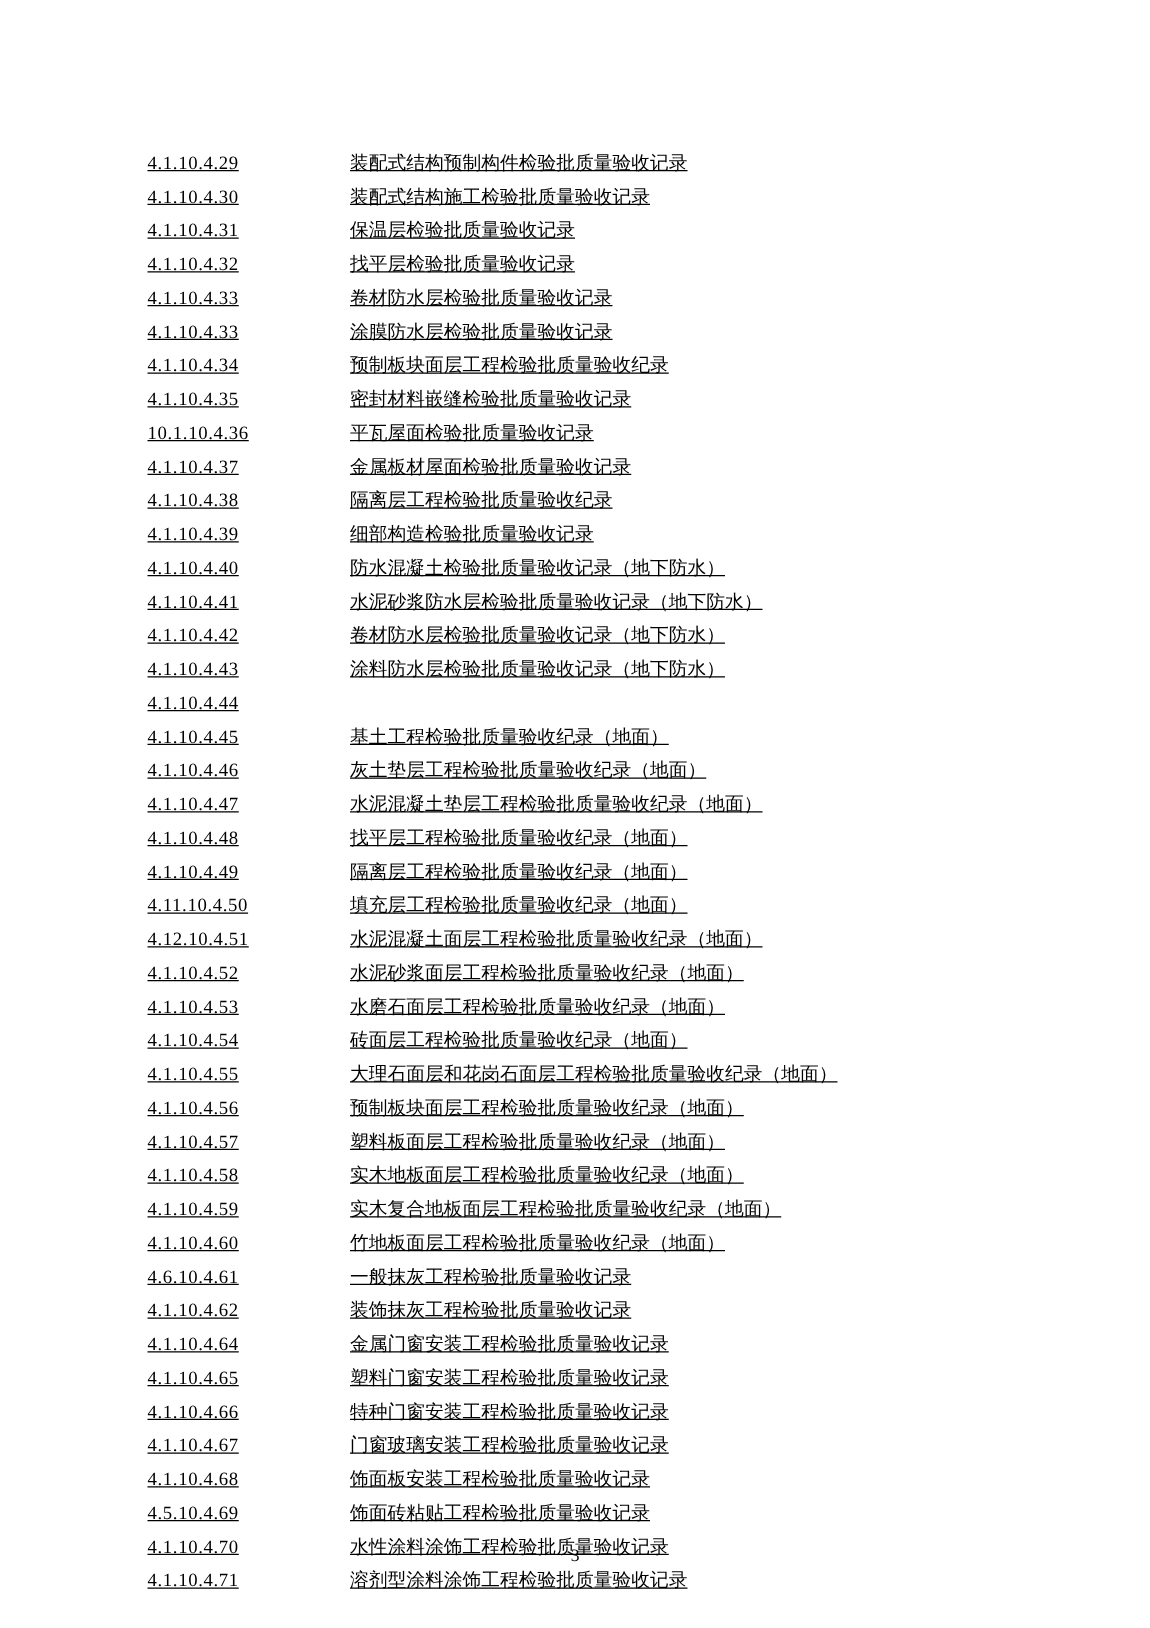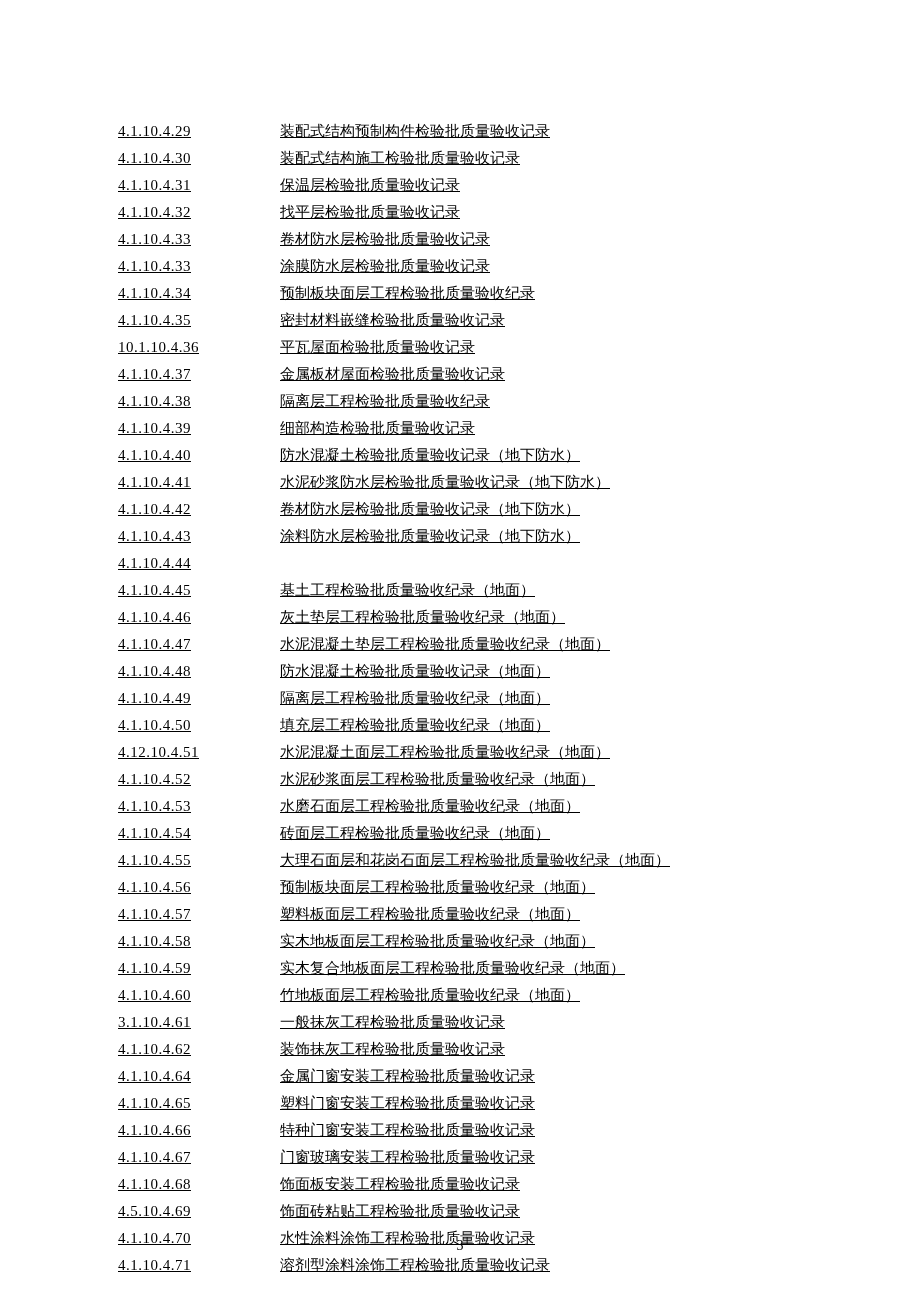--- a/index.html
+++ b/index.html
@@ -119,28 +119,28 @@
       <div class="entry">
         <span class="num">4.1.10.4.46</span>
         <span class="title">灰土垫层工程检验批质量验收纪录（地面）</span>
       </div>
       <div class="entry">
         <span class="num">4.1.10.4.47</span>
         <span class="title">水泥混凝土垫层工程检验批质量验收纪录（地面）</span>
       </div>
       <div class="entry">
         <span class="num">4.1.10.4.48</span>
-        <span class="title">防水混凝土检验批质量验收记录（地面）</span>
+        <span class="title">找平层工程检验批质量验收纪录（地面）</span>
       </div>
       <div class="entry">
         <span class="num">4.1.10.4.49</span>
         <span class="title">隔离层工程检验批质量验收纪录（地面）</span>
       </div>
       <div class="entry">
-        <span class="num">4.1.10.4.50</span>
+        <span class="num">4.11.10.4.50</span>
         <span class="title">填充层工程检验批质量验收纪录（地面）</span>
       </div>
       <div class="entry">
         <span class="num">4.12.10.4.51</span>
         <span class="title">水泥混凝土面层工程检验批质量验收纪录（地面）</span>
       </div>
       <div class="entry">
         <span class="num">4.1.10.4.52</span>
         <span class="title">水泥砂浆面层工程检验批质量验收纪录（地面）</span>
       </div>
@@ -170,21 +170,21 @@
       </div>
       <div class="entry">
         <span class="num">4.1.10.4.59</span>
         <span class="title">实木复合地板面层工程检验批质量验收纪录（地面）</span>
       </div>
       <div class="entry">
         <span class="num">4.1.10.4.60</span>
         <span class="title">竹地板面层工程检验批质量验收纪录（地面）</span>
       </div>
       <div class="entry">
-        <span class="num">3.1.10.4.61</span>
+        <span class="num">4.6.10.4.61</span>
         <span class="title">一般抹灰工程检验批质量验收记录</span>
       </div>
       <div class="entry">
         <span class="num">4.1.10.4.62</span>
         <span class="title">装饰抹灰工程检验批质量验收记录</span>
       </div>
       <div class="entry">
         <span class="num">4.1.10.4.64</span>
         <span class="title">金属门窗安装工程检验批质量验收记录</span>
       </div>

